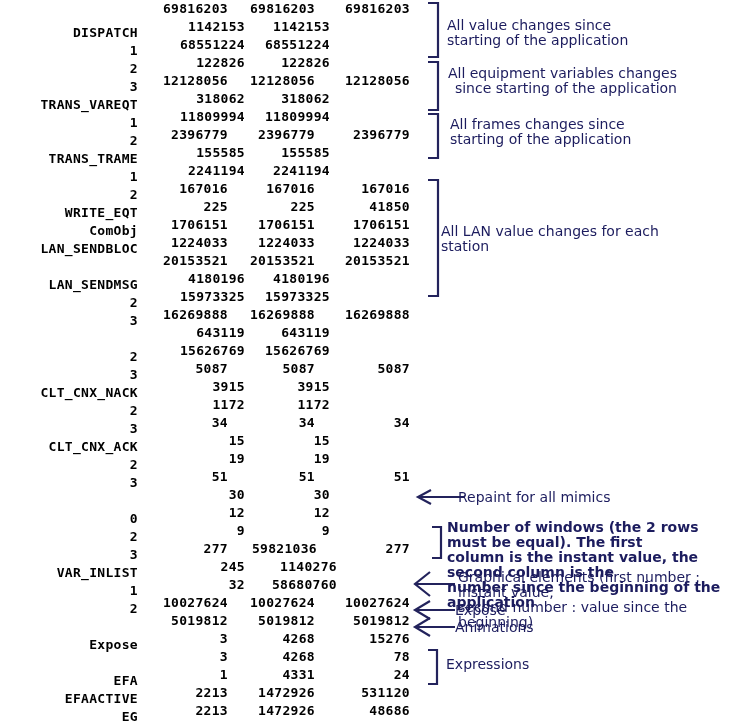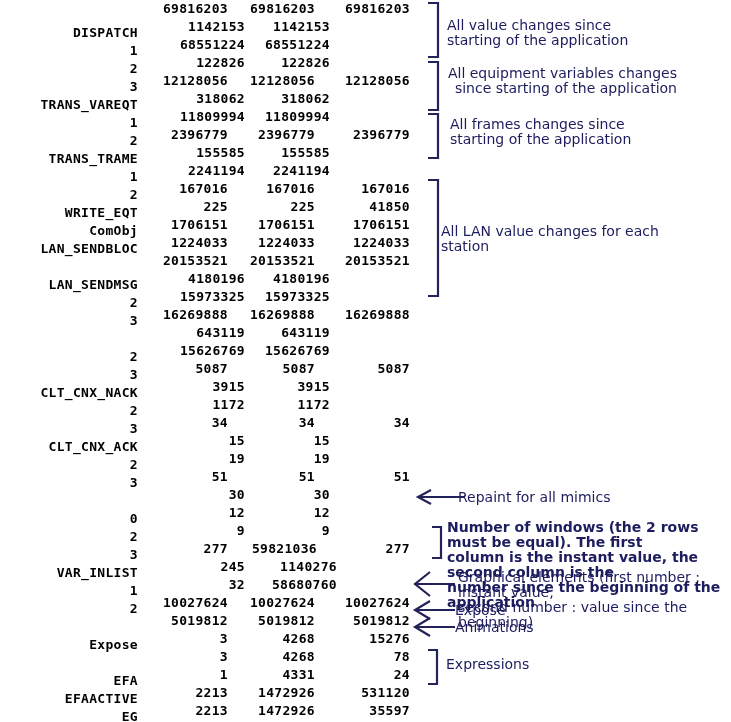--- a/index.html
+++ b/index.html
@@ -315,21 +315,21 @@
     <div class="row main">
       <div class="cell label">EG</div>
       <div class="cell c1">2213</div>
       <div class="cell c2">1472926</div>
       <div class="cell c3">531120</div>
     </div>
     <div class="row main">
       <div class="cell label">DG</div>
       <div class="cell c1">2213</div>
       <div class="cell c2">1472926</div>
-      <div class="cell c3">35597</div>
+      <div class="cell c3">48686</div>
     </div>
     <div class="row main">
       <div class="cell label">EG_COURBE</div>
       <div class="cell c1">0</div>
       <div class="cell c2">2366</div>
       <div class="cell c3">0</div>
     </div>
   </div>
 
 <div id="annotations">

